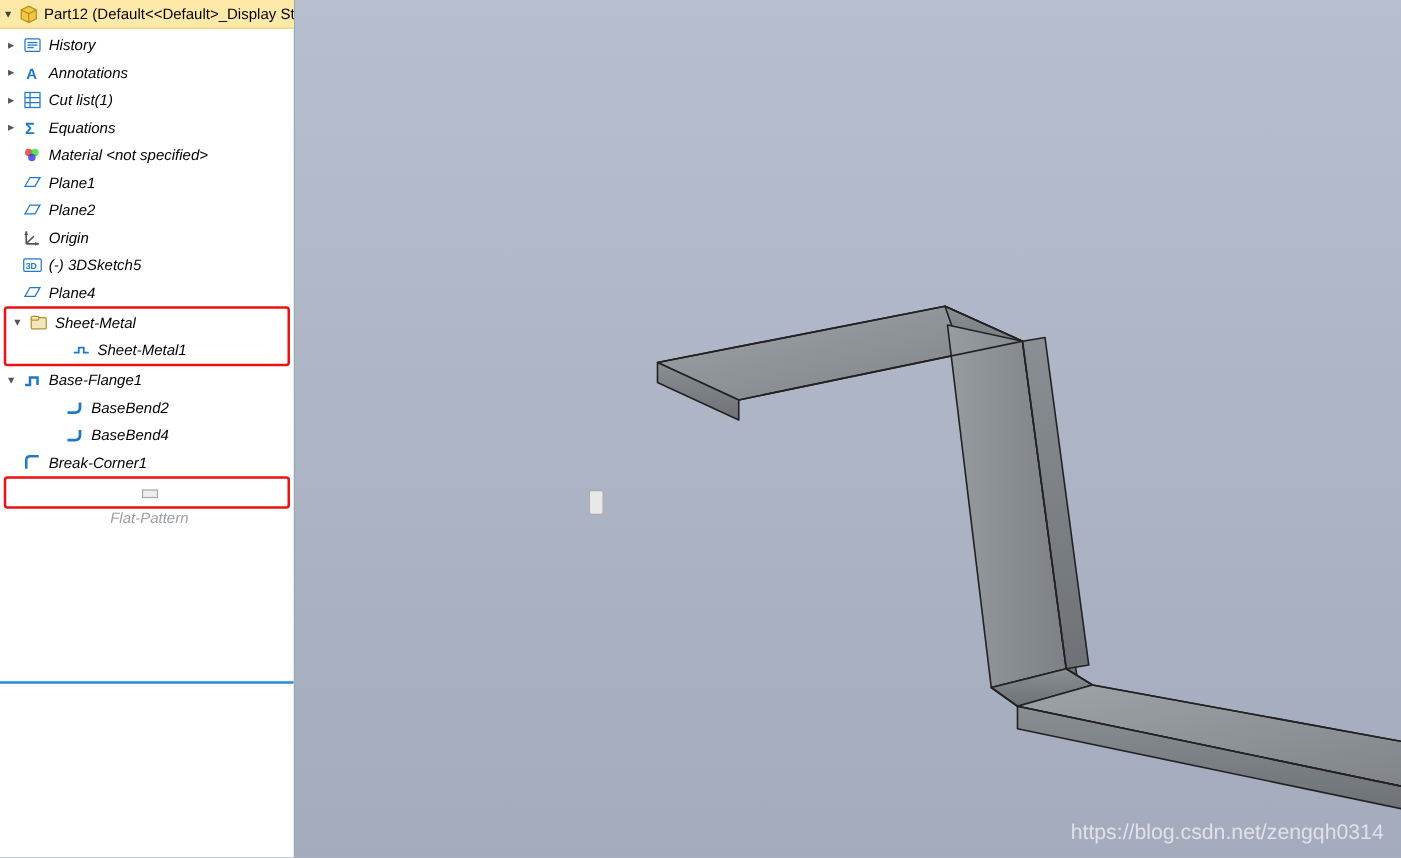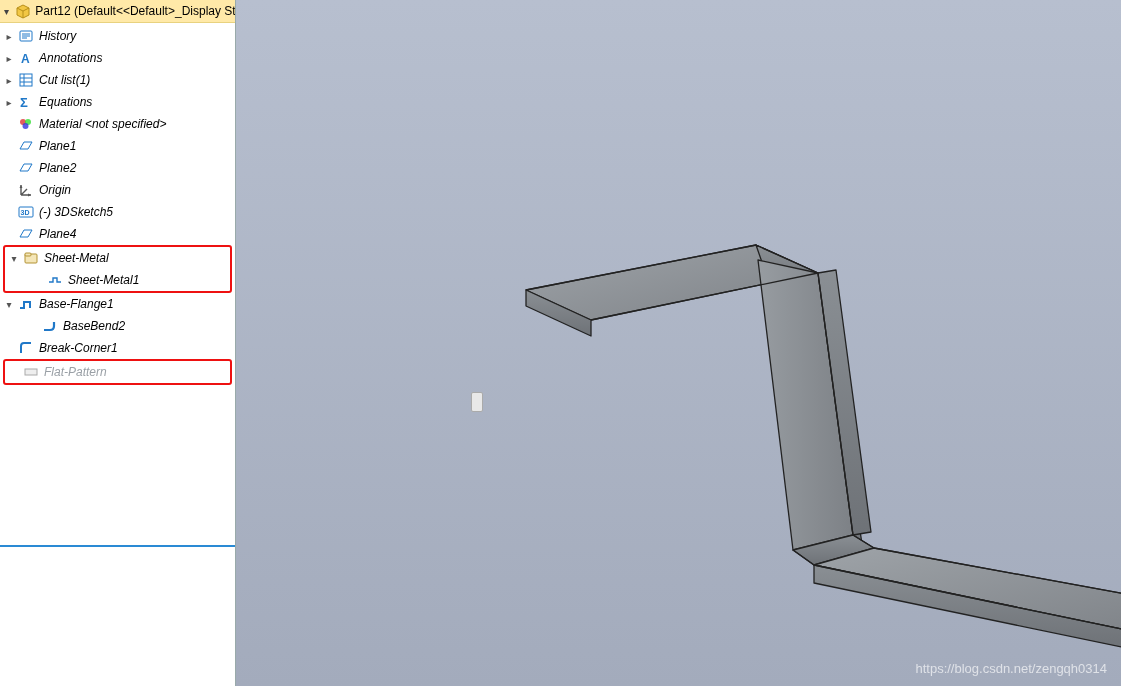--- a/index.html
+++ b/index.html
@@ -3,31 +3,31 @@
 <meta charset="utf-8">
 <style>
 html,body{margin:0;padding:0;width:1121px;height:686px;font-family:"Segoe UI",Arial,sans-serif;font-size:12px;color:#000;background:#aab2c3;overflow:hidden;}
 .app{display:flex;width:100%;height:100%;}
 .sidebar{width:236px;height:100%;background:#fff;border-right:1px solid #9aa;box-sizing:border-box;display:flex;flex-direction:column;}
 .rootrow{display:flex;align-items:center;height:22px;background:#ffe9a8;border-bottom:1px solid #e8d27f;padding-left:2px;gap:4px;}
 .rootrow .caret{width:10px;text-align:center;color:#444;}
 .rootrow .ptxt{white-space:nowrap;overflow:hidden;}
 .tree{flex:1;padding-top:2px;overflow:hidden;}
 .row{display:flex;align-items:center;height:22px;padding-left:4px;gap:4px;white-space:nowrap;}
-.row.suppressed{color:#9aa0a6;}
+.row.suppressed{color:#9aa0a6;flex-direction:column;}
 .caret{width:10px;height:10px;display:inline-flex;align-items:center;justify-content:center;cursor:pointer;color:#555;font-size:10px;}
 .caret.blank{visibility:hidden;}
 .ico{width:16px;height:16px;display:inline-flex;align-items:center;justify-content:center;}
 .ico svg{width:16px;height:16px;}
 .lbl{padding:0 1px;font-style:italic;}
 .hilite{border:2px solid #e11;border-radius:3px;box-sizing:border-box;margin:0 3px;}
-.ind0{padding-left:4px}.ind1{padding-left:28px}
+.ind0{padding-left:4px}.ind1{padding-left:38px}
 .blueline{position:absolute;left:0;right:0;height:0;border-bottom:2px solid #2a8ad4;}
 .viewport{position:relative;flex:1;background:linear-gradient(#b7bfcf,#a3abbc);}
-.wm{position:absolute;bottom:10px;right:14px;color:rgba(255,255,255,.65);font-size:13px;padding-left:24px;}
+.wm{position:absolute;bottom:10px;right:14px;color:rgba(255,255,255,.65);font-size:17px;padding-left:24px;}
 .handle{position:absolute;left:235px;top:392px;width:10px;height:18px;background:#e8e8e8;border:1px solid #aaa;border-radius:2px;}
 .part{position:absolute;left:260px;top:150px;}
 </style>
 </head>
 <body>
 
 <div class="app">
   <div class="sidebar">
     <div class="rootrow">
       <span class="caret">▾</span>
@@ -184,20 +184,29 @@
 
 
       <div class="row ind1">
         <span class="caret blank"></span>
         <span class="ico">
             <svg viewBox="0 0 16 16">
               <path d="M2 12 L8 12 Q12 12 12 8 L12 4" fill="none" stroke="#2078c8" stroke-width="2.2"></path>
             </svg>
           </span>
         <span class="lbl">BaseBend2</span>
+      </div>
+      <div class="row ind1">
+        <span class="caret blank"></span>
+        <span class="ico">
+            <svg viewBox="0 0 16 16">
+              <path d="M2 12 L8 12 Q12 12 12 8 L12 4" fill="none" stroke="#2078c8" stroke-width="2.2"></path>
+            </svg>
+          </span>
+        <span class="lbl">BaseBend4</span>
       </div>
 
       <div class="row ind0">
         <span class="caret blank"></span>
         <span class="ico">
             <svg viewBox="0 0 16 16">
               <path d="M3 13 L3 6 Q3 3 6 3 L13 3" fill="none" stroke="#2078c8" stroke-width="2"></path>
             </svg>
           </span>
         <span class="lbl">Break-Corner1</span>

